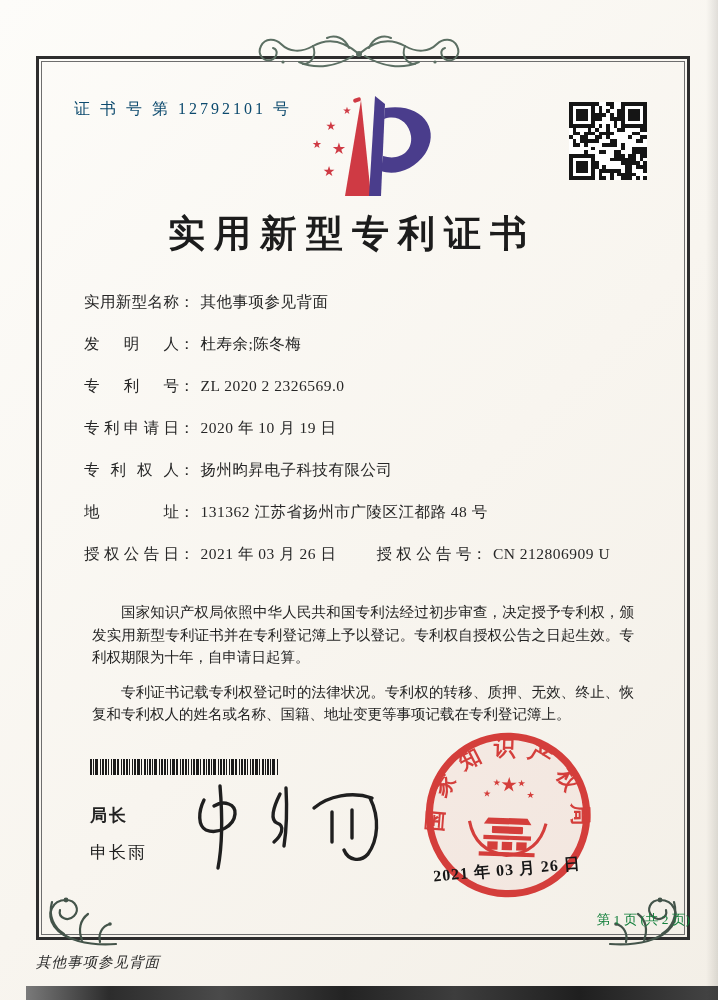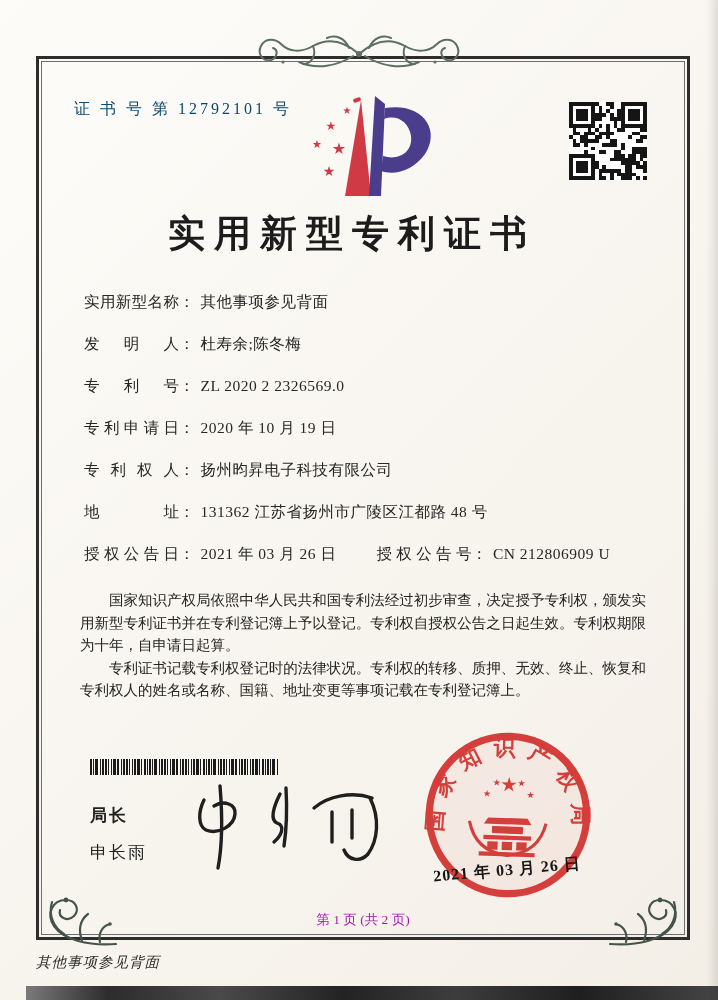--- a/index.html
+++ b/index.html
@@ -24,30 +24,30 @@
   .title{left:0;top:209px;width:704px;text-align:center;font-size:37px;font-weight:bold;
          letter-spacing:9px;color:#1c1c1c;}
   .fields{left:84px;top:294px;width:560px;font-size:15.5px;color:#262626;}
   .frow{height:16px;line-height:16px;margin-bottom:26px;white-space:nowrap;}
   .flabel{display:inline-block;width:95px;text-align:justify;text-align-last:justify;vertical-align:top;}
   .fcolon{display:inline-block;margin-right:6px;vertical-align:top;}
   .fvalue{letter-spacing:0.5px;vertical-align:top;}
   .grant-right{margin-left:40px;}
   .paras{left:80px;top:589px;width:566px;font-size:14.5px;line-height:22.5px;
          text-align:justify;color:#232323;}
-  .paras p{margin:0;text-indent:2em;}
+  .paras p{margin:12px;text-indent:2em;}
   .barcode{left:90px;top:759px;width:190px;height:16px;}
   .sign-block{left:90px;top:804px;font-size:17px;color:#222;}
   .sign-role{margin-bottom:14px;letter-spacing:2px;font-weight:bold;}
   .sign-name{letter-spacing:2px;}
   .signature{left:180px;top:776px;width:215px;height:104px;}
   .seal{left:420px;top:727px;width:176px;height:176px;transform:rotate(2deg);opacity:0.93;}
   .seal-date{left:433px;top:860px;font-size:16px;font-weight:bold;color:#161616;
              letter-spacing:1px;transform:rotate(-5deg);}
-  .page-no{left:36px;top:911px;width:654px;text-align:center;font-size:13.5px;color:#a21caf;}
+  .page-no{left:36px;top:911px;width:654px;text-align:right;font-size:13.5px;color:#15803d;}
   .note{left:36px;top:953px;width:654px;text-align:left;font-size:14.5px;color:#2c2c2c;letter-spacing:1px;font-style:italic;}
   .scanband{left:26px;top:986px;right:0;height:14px;
     background:linear-gradient(90deg,#7a7a7a 0%,#2c2c2c 12%,#4a4a4a 28%,#232323 46%,#3d3d3d 62%,#1f1f1f 80%,#454545 100%);}
   .edge-shadow{top:0;right:0;width:12px;height:1000px;
     background:linear-gradient(to right,rgba(0,0,0,0),rgba(0,0,0,0.10));}
 </style>
 </head>
 <body>
 
 <div class="abs frame">

